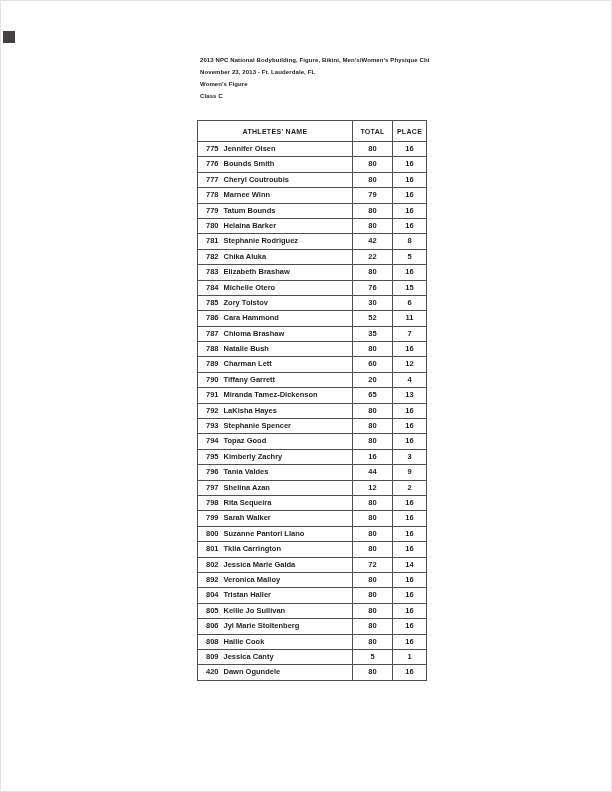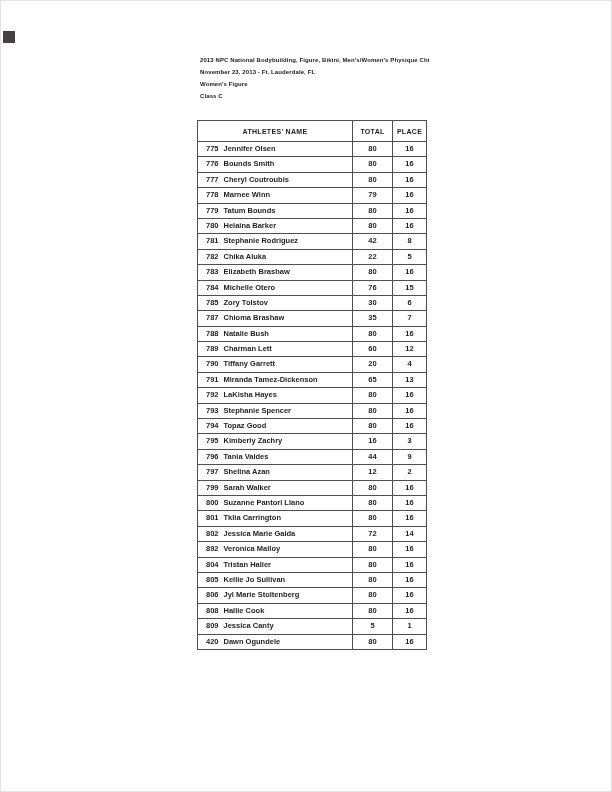--- a/index.html
+++ b/index.html
@@ -151,20 +151,25 @@
           <td class="name-cell"><span class="athlete-num">784</span><span>Michelle Otero</span></td>
           <td>76</td>
           <td>15</td>
         </tr>
         <tr>
           <td class="name-cell"><span class="athlete-num">785</span><span>Zory Tolstov</span></td>
           <td>30</td>
           <td>6</td>
         </tr>
         <tr>
+          <td class="name-cell"><span class="athlete-num">786</span><span>Cara Hammond</span></td>
+          <td>52</td>
+          <td>11</td>
+        </tr>
+        <tr>
           <td class="name-cell"><span class="athlete-num">787</span><span>Chioma Brashaw</span></td>
           <td>35</td>
           <td>7</td>
         </tr>
         <tr>
           <td class="name-cell"><span class="athlete-num">788</span><span>Natalie Bush</span></td>
           <td>80</td>
           <td>16</td>
         </tr>
         <tr>
@@ -206,20 +211,25 @@
           <td class="name-cell"><span class="athlete-num">796</span><span>Tania Valdes</span></td>
           <td>44</td>
           <td>9</td>
         </tr>
         <tr>
           <td class="name-cell"><span class="athlete-num">797</span><span>Shelina Azan</span></td>
           <td>12</td>
           <td>2</td>
         </tr>
         <tr>
+          <td class="name-cell"><span class="athlete-num">798</span><span>Rita Sequeira</span></td>
+          <td>80</td>
+          <td>16</td>
+        </tr>
+        <tr>
           <td class="name-cell"><span class="athlete-num">799</span><span>Sarah Walker</span></td>
           <td>80</td>
           <td>16</td>
         </tr>
         <tr>
           <td class="name-cell"><span class="athlete-num">800</span><span>Suzanne Pantori Llano</span></td>
           <td>80</td>
           <td>16</td>
         </tr>
         <tr>

